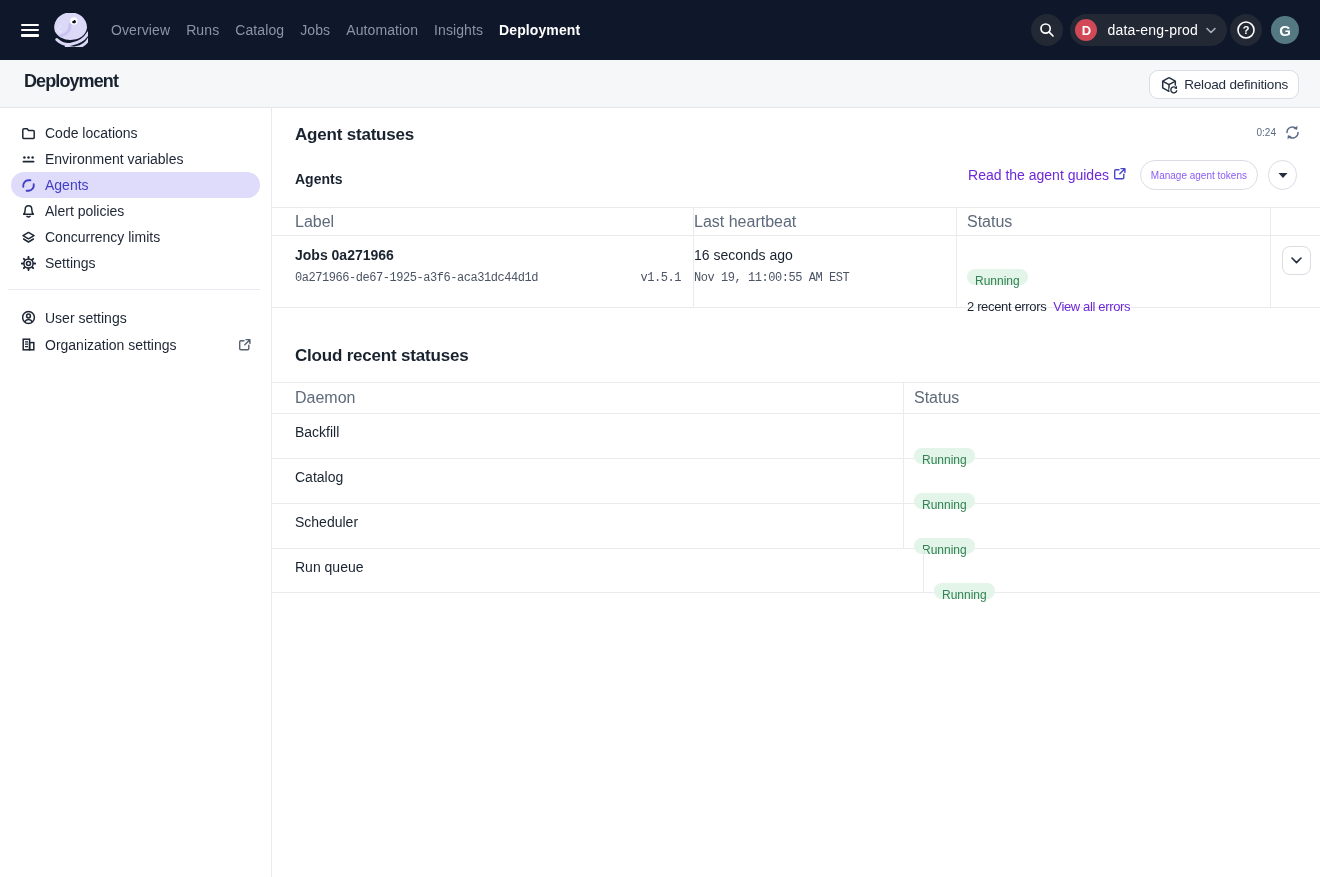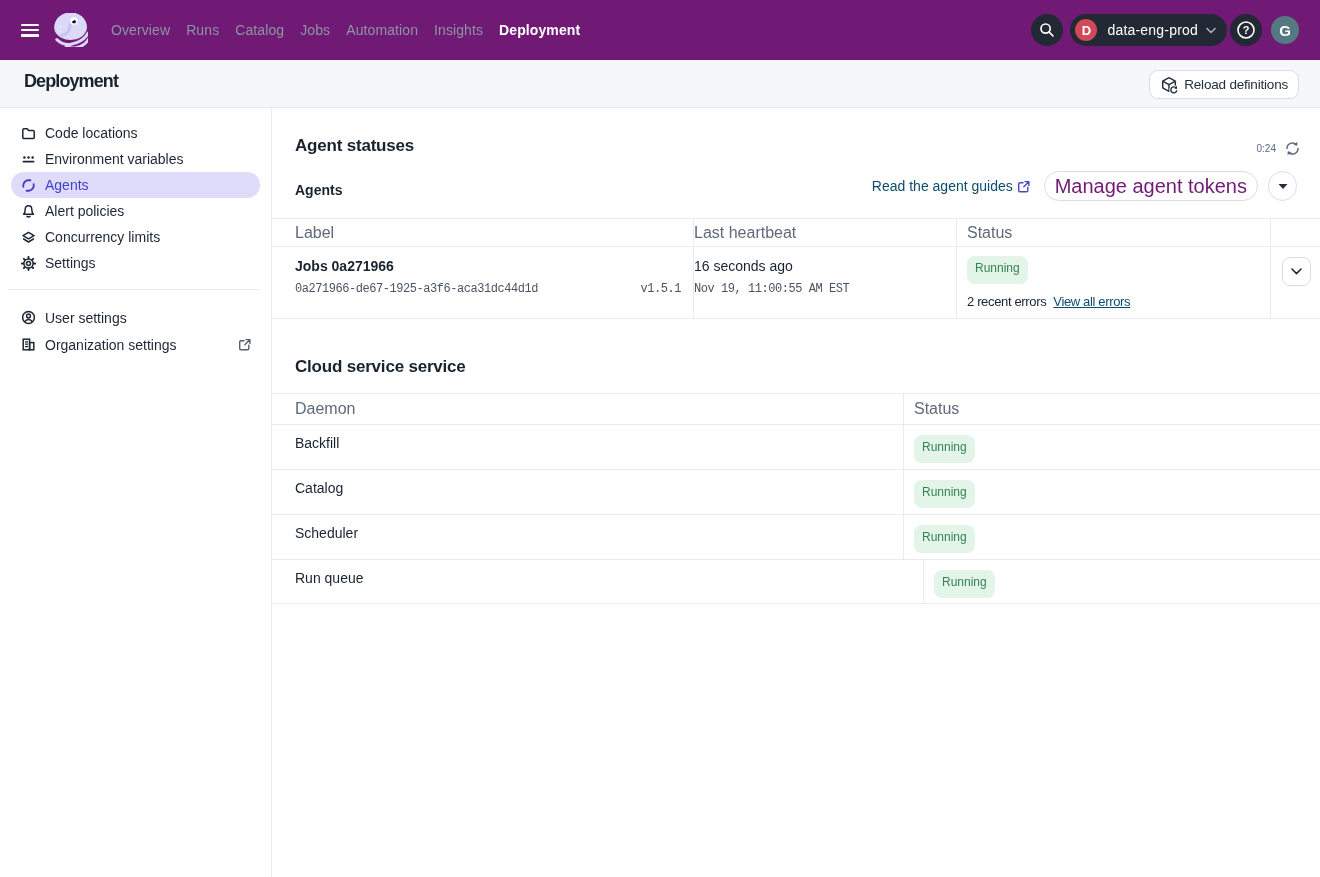--- a/index.html
+++ b/index.html
@@ -1,21 +1,21 @@
 <!DOCTYPE html>
 <html><head>
 <meta charset="utf-8">
 <title>Deployment</title>
 <style>
   * { box-sizing: border-box; margin: 0; padding: 0; }
   html,body { width:1320px; height:877px; overflow:hidden; background:#fff;
     font-family:"Liberation Sans", sans-serif; }
 
   
-  .topnav { position:relative; height:60px; background:#701a75; display:flex; align-items:center; }
+  .topnav { position:relative; height:60px; background:#0f172a; display:flex; align-items:center; }
   .burger { width:18px; height:13px; margin-left:21px; display:flex; flex-direction:column; justify-content:space-between; }
   .burger span { display:block; height:2.6px; background:#fff; border-radius:1px; }
   .logo { margin-left:15px; width:34px; height:34px; }
   .navlinks { display:flex; align-items:center; margin-left:23px; }
   .navlinks a { color:#8c95a3; font-size:14px; font-weight:500; text-decoration:none; margin-right:16px; letter-spacing:.1px; }
   .navlinks a.active { color:#fff; font-weight:600; }
   .nav-right { position:absolute; right:0; top:0; height:60px; display:flex; align-items:center; }
   .circbtn { width:32px; height:32px; border-radius:50%; background:#222834; display:flex; align-items:center; justify-content:center; }
   .depl-pill { height:32px; margin-left:7px; border-radius:16px; background:#222834; display:flex; align-items:center; padding:0 5px; }
   .depl-avatar { width:22px; height:22px; border-radius:50%; background:#d14857; color:#fff; font-size:13px; font-weight:700; display:flex; align-items:center; justify-content:center; }
@@ -36,51 +36,51 @@
   .sitem { height:26px; margin:0 11px; border-radius:13px; display:flex; align-items:center; padding-left:10px; font-size:14px; color:#1d2634; }
   .sitem svg { flex:none; margin-right:9px; }
   .sitem.active { background:#dedcfa; color:#423ec8; }
   .sdivider { border-top:1px solid #e7eaee; margin:13px 11px 14px 8px; }
   .sitem2 { height:27px; }
   .extlink { margin-left:auto; margin-right:19px; }
 
   .content { flex:1; position:relative; }
 
   
-  .row1 { margin:28px 20px 0 23px; display:flex; align-items:flex-end; justify-content:space-between; height:20px; }
+  .row1 { margin:17px 20px 0 23px; display:flex; align-items:flex-start; justify-content:space-between; height:20px; }
   .row1 h2 { font-size:17px; font-weight:700; color:#192330; letter-spacing:-0.2px; }
   .countdown { display:flex; align-items:center; color:#5a6a85; font-size:10px; }
   .countdown svg { margin-left:9px; }
   .row2 { margin:15px 23px 0 23px; height:30px; display:flex; align-items:center; }
   .row2 h3 { font-size:14px; font-weight:700; color:#192330; position:relative; top:4px; }
   .row2 .right { margin-left:auto; display:flex; align-items:center; }
-  a.ilink { color:#0c4a6e; font-size:14px; text-decoration:none; display:inline-flex; align-items:center; }
-  .btn { height:30px; background:#fff; border:1px solid #d9dde3; border-radius:15px; display:flex; align-items:center; padding:0 12px; font-size:20px; font-weight:500; color:#701a75; }
+  a.ilink { color:#6d28d9; font-size:14px; text-decoration:none; display:inline-flex; }
+  .btn { height:30px; background:#fff; border:1px solid #d9dde3; border-radius:15px; display:flex; align-items:center; padding:0 12px; font-size:10px; font-weight:500; color:#8b5cf6; }
   .manage { margin-left:14px; padding:0 10px; }
   .caretbtn { width:29px; height:30px; margin-left:10px; padding:0; justify-content:center; }
 
   
   .tbl { border-top:1px solid #e9ebef; border-bottom:1px solid #e9ebef; margin-top:17px; }
   .thead { display:flex; height:28px; border-bottom:1px solid #e9ebef; }
   .thead > div { font-size:16px; color:#5e6a7a; display:flex; align-items:center; }
   .trow { display:flex; }
   .t1 .c1 { width:421px; padding-left:23px; }
   .t1 .c2 { width:263px; border-left:1px solid #e9ebef; }
   .t1 .c3 { width:314px; padding-left:10px; border-left:1px solid #e9ebef; }
   .t1 .c4 { flex:1; border-left:1px solid #e9ebef; }
   .t1 .trow { height:71px; }
   .t1 .trow .c1, .t1 .trow .c2 { padding-top:11px; } .t1 .trow .c3 { padding-top:9px; } .t1 .trow .c4 { padding-top:0; }
   .rowtitle { font-size:14px; font-weight:700; color:#192330; }
   .idline { display:flex; justify-content:space-between; padding-right:12px; margin-top:8px; }
   .mono12 { font-family:"Liberation Mono", monospace; font-size:12px; letter-spacing:-0.45px; color:#4a5464; }
   .hb1 { font-size:14px; color:#192330; }
   .hb2 { margin-top:8px; }
-  .badge { display:inline-block; height:28px; line-height:24px; padding:0 8px; background:#e3f4e8; color:#338355; font-size:12px; border-radius:8px; }
+  .badge { display:inline-block; height:16px; line-height:24px; padding:0 8px; background:#e3f4e8; color:#338355; font-size:12px; border-radius:8px;margin-top:24px; }
   .errline { margin-top:10px; font-size:13px; letter-spacing:-0.35px; color:#192330; }
-  .errline a { margin-left:7px; font-size:13px; letter-spacing:-0.35px;text-decoration:underline; }
+  .errline a { margin-left:7px; font-size:13px; letter-spacing:-0.35px; }
   .chevbtn { width:29px; height:29px; margin-left:11px; margin-top:10px; background:#fff; border:1px solid #d9dde3; border-radius:8px; display:flex; align-items:center; justify-content:center; padding:0; }
 
   
   .csheading { margin:38px 0 0 23px; font-size:17px; font-weight:700; color:#192330; letter-spacing:-0.2px; height:20px; }
   .t2 { margin-top:16px; }
   .t2 .thead { height:31px; }
   .t2 .c1 { width:631px; padding-left:23px; }
   .t2 .c2 { flex:1; padding-left:10px; border-left:1px solid #e9ebef; }
   .t2 .trow { height:45px; border-bottom:1px solid #e9ebef; display:flex; } .t2 .trow:last-child { height:43px;gap:20px; }
   .t2 .trow:last-child { border-bottom:none; }
@@ -266,21 +266,21 @@
         <div class="c4">
           <div class="chevbtn">
               <svg width="11" height="7" viewBox="0 0 11 7">
                 <path d="M1 1 L5.5 5.6 L10 1" fill="none" stroke="#232e3e" stroke-width="1.6" stroke-linecap="round" stroke-linejoin="round"></path>
               </svg>
             </div>
         </div>
       </div>
     </div>
 
-    <div class="csheading">Cloud service service</div>
+    <div class="csheading">Cloud recent statuses</div>
 
     <div class="tbl t2">
       <div class="thead">
           <div class="c1">Daemon</div>
           <div class="c2">Status</div>
         </div>
       <div class="trow">
           <div class="c1">Backfill</div>
           <div class="c2"><span class="badge">Running</span></div>
         </div>

